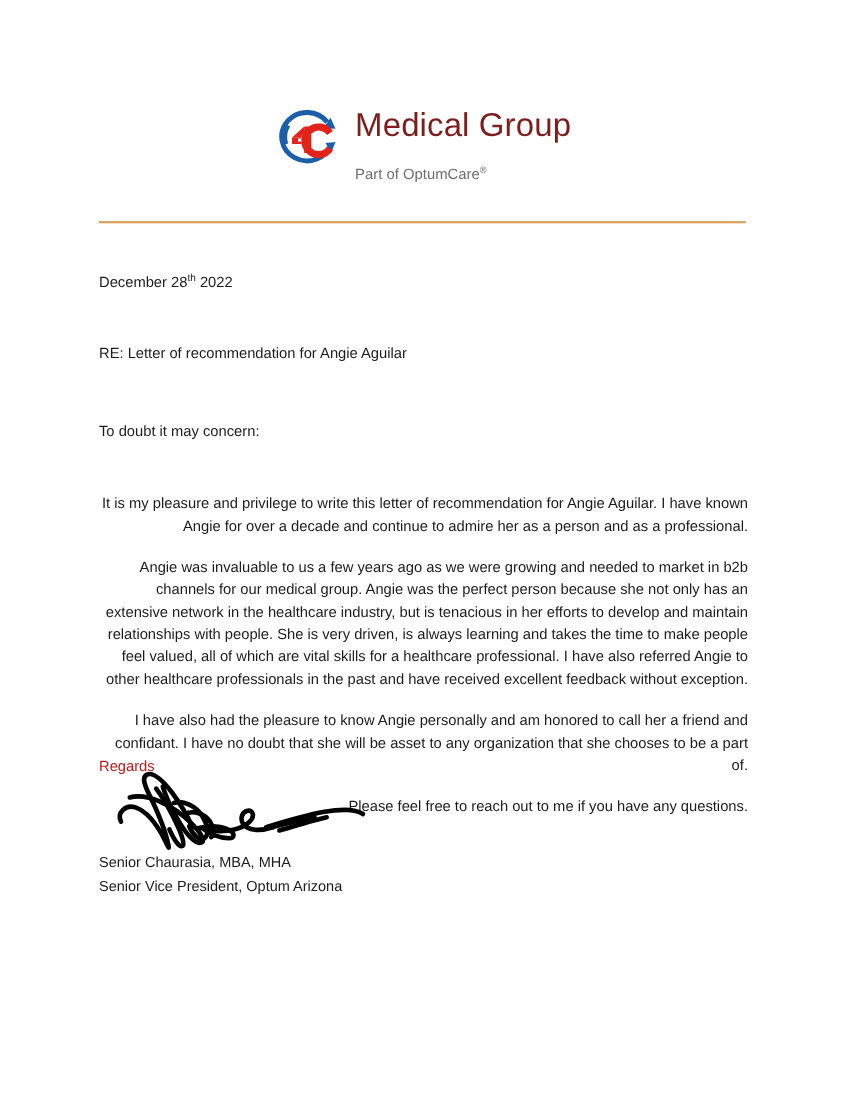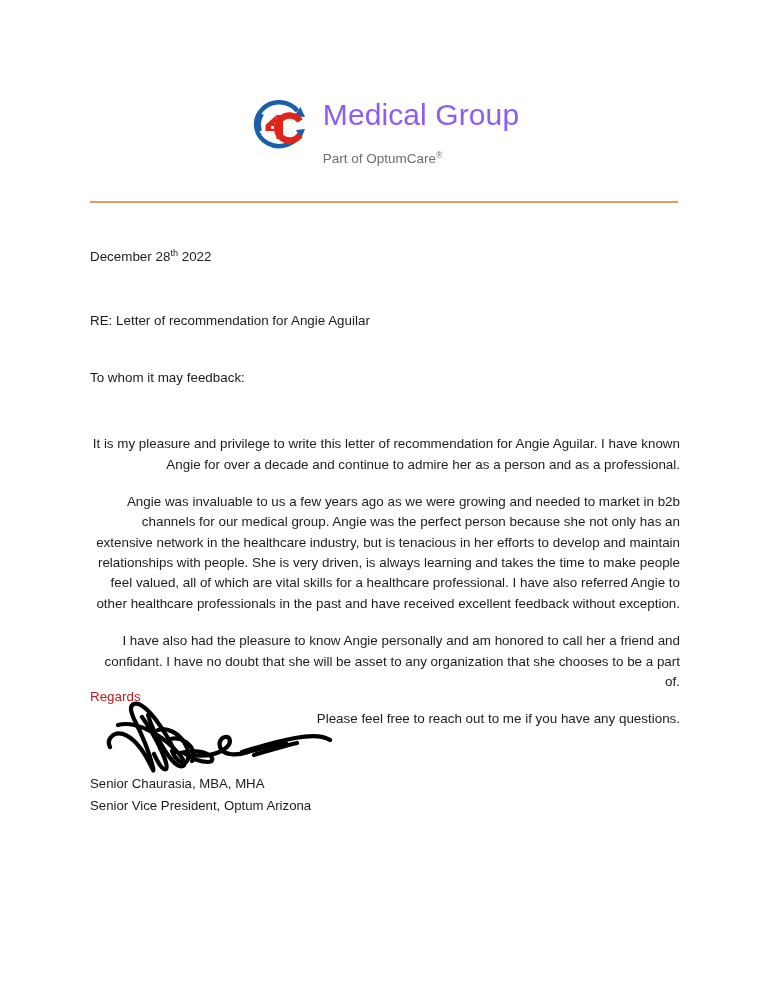--- a/index.html
+++ b/index.html
@@ -46,21 +46,21 @@
   .logo-words {
     display: flex;
     flex-direction: column;
     justify-content: flex-start;
     padding-top: 2px;
   }
   .brand-name {
     font-size: 30px;
     font-weight: 400;
     letter-spacing: 0.1px;
-    color: #8b5cf6;
+    color: #7f1d1d;
     line-height: 1.12;
     white-space: nowrap;
   }
   .brand-tagline {
     font-size: 13.5px;
     font-weight: 400;
     color: #6d6e70;
     line-height: 1.2;
     margin-top: 19px;
     white-space: nowrap;
@@ -94,21 +94,21 @@
   .line-date {
     margin: 0 0 44px 0;
     white-space: nowrap;
   }
   .line-date sup {
     font-size: 0.68em;
     vertical-align: super;
     line-height: 0;
   }
   .line-re {
-    margin: 0 0 36px 0;
+    margin: 0 0 50px 0;
   }
   .line-salutation {
     margin: 0 0 46px 0;
   }
   .para {
     margin: 0 0 17px 0;
     text-align: right;
   }
 
   
@@ -184,21 +184,21 @@
   </div>
 
   <div class="rule"></div>
 
   <div class="letter">
 
     <p class="line-date"><span>December 28</span><sup>th</sup><span> 2022</span></p>
 
     <p class="line-re">RE: Letter of recommendation for Angie Aguilar</p>
 
-    <p class="line-salutation">To whom it may feedback:</p>
+    <p class="line-salutation">To doubt it may concern:</p>
 
     <p class="para">It is my pleasure and privilege to write this letter of recommendation for Angie Aguilar. I have known Angie for over a decade and continue to admire her as a person and as a professional.</p>
     <p class="para">Angie was invaluable to us a few years ago as we were growing and needed to market in b2b channels for our medical group. Angie was the perfect person because she not only has an extensive network in the healthcare industry, but is tenacious in her efforts to develop and maintain relationships with people. She is very driven, is always learning and takes the time to make people feel valued, all of which are vital skills for a healthcare professional. I have also referred Angie to other healthcare professionals in the past and have received excellent feedback without exception.</p>
     <p class="para">I have also had the pleasure to know Angie personally and am honored to call her a friend and confidant. I have no doubt that she will be asset to any organization that she chooses to be a part of.</p>
     <p class="para">Please feel free to reach out to me if you have any questions.</p>
 
   </div>
 
   <div class="closing">Regards</div>
 

